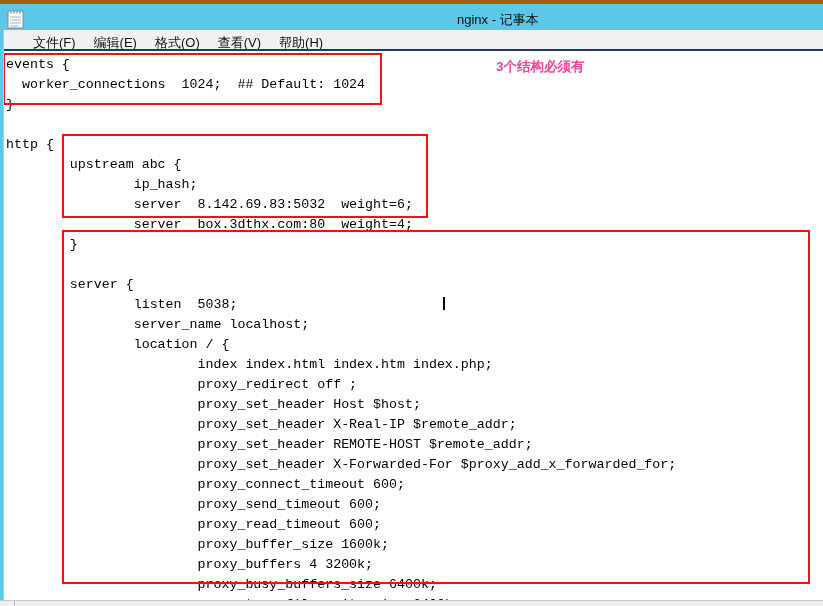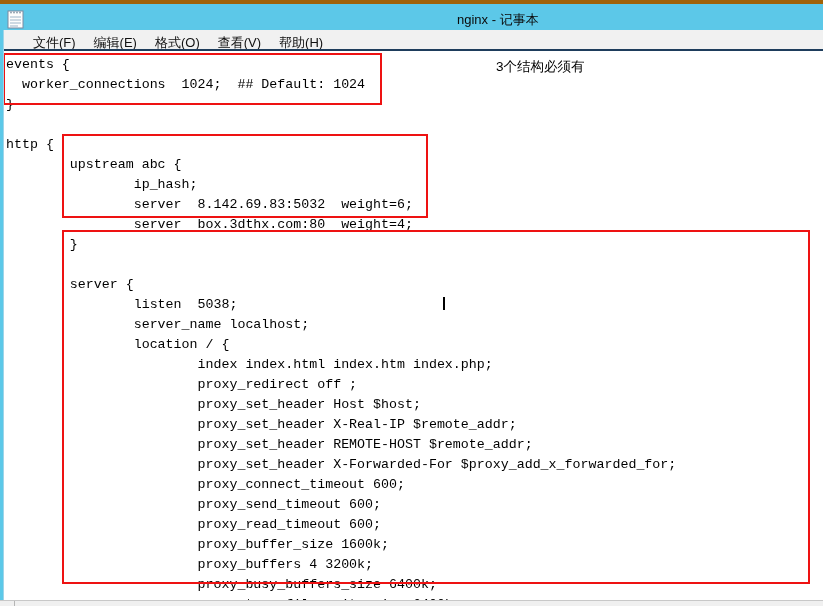--- a/index.html
+++ b/index.html
@@ -29,21 +29,21 @@
   .config-text{position:absolute;left:2px;top:4px;margin:0;white-space:pre;
     font-family:"Liberation Mono","DejaVu Sans Mono",monospace;
     font-size:13.3px;line-height:20px;color:#000;}
   .caret{position:absolute;left:443px;top:297px;width:2px;height:13px;background:#000;}
 
   
   .red-box{position:absolute;border:2px solid #ee1212;box-sizing:border-box;pointer-events:none;}
   .box-events{left:3px;top:53px;width:379px;height:52px;}
   .box-upstream{left:62px;top:134px;width:366px;height:84px;}
   .box-server{left:62px;top:230px;width:748px;height:354px;}
-  .red-note{position:absolute;left:496px;top:58px;color:#000000;font-size:13.5px;line-height:18px;pointer-events:none;}
+  .red-note{position:absolute;left:496px;top:58px;color:#ec4899;font-size:13.5px;line-height:18px;pointer-events:none;font-weight:bold;}
 </style>
 </head>
 <body>
 
 <div class="window">
 
   <div class="titlebar">
     <span class="app-icon">
       <svg width="17" height="20" viewBox="0 0 17 20">
         <rect x="1" y="2" width="15" height="17" fill="#fdfdfd" stroke="#7a8aa0" stroke-width="1"></rect>

